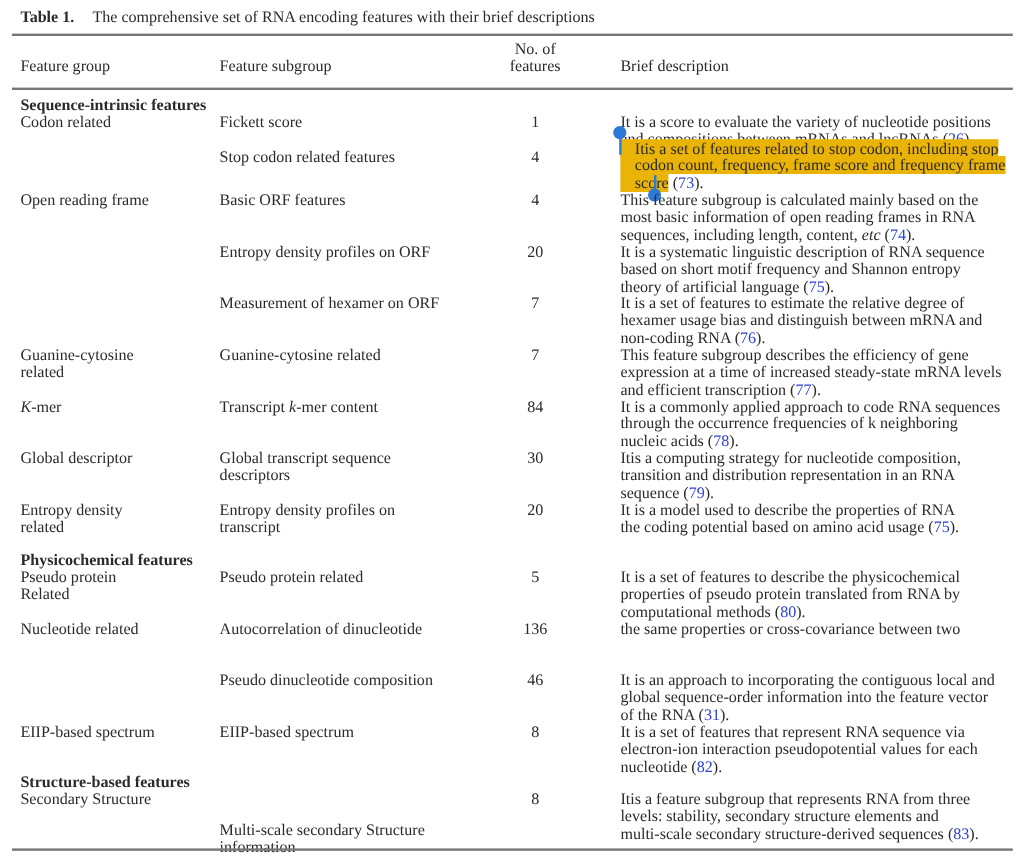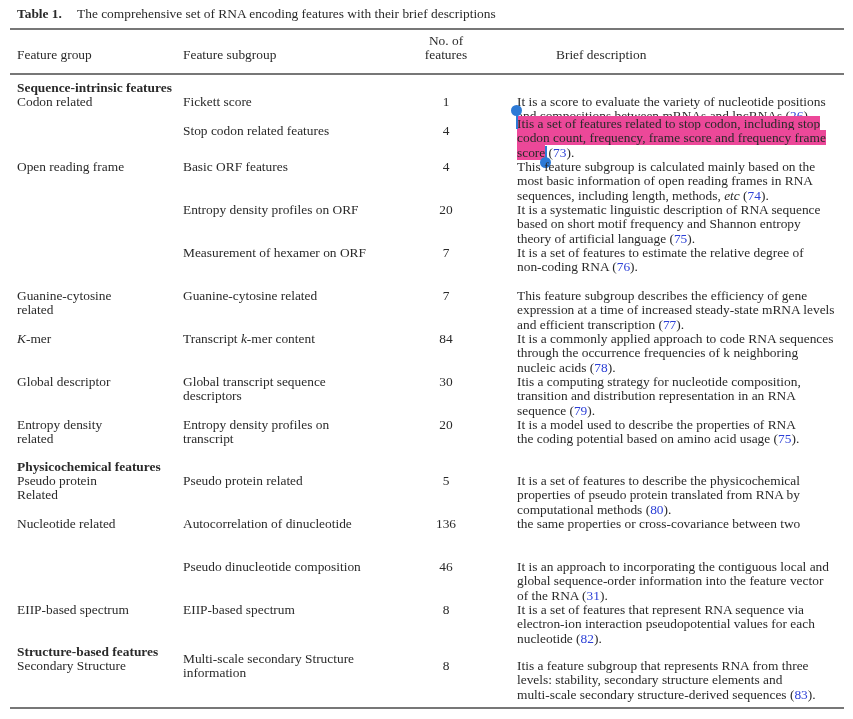--- a/index.html
+++ b/index.html
@@ -11,29 +11,29 @@
   .caption { position: absolute; left: 17px; top: 7px; font-size: 13.4px; white-space: nowrap; }
   .caption .lbl { font-weight: bold; margin-right: 12px; }
   .rule { position: absolute; left: 10px; width: 834px; background: #777; }
   .rule.top { top: 28px; height: 2px; }
   .rule.mid { top: 73px; height: 2px; }
   .rule.bot { top: 707px; height: 2px; }
   .hdr { position: absolute; top: 34px; white-space: nowrap; }
   .hdr.c1 { left: 17px; top: 48px; }
   .hdr.c2 { left: 183px; top: 48px; }
   .hdr.c3 { left: 420px; top: 34px; width: 52px; text-align: center; }
-  .hdr.c4 { left: 517px; top: 48px; margin-left: 39px; }
+  .hdr.c4 { left: 517px; top: 48px; }
   .cell { position: absolute; white-space: nowrap; }
   .c1 { left: 17px; }
   .c2 { left: 183px; }
   .c3 { left: 420px; width: 52px; text-align: center; }
   .c4 { left: 517px; }
   .section { position: absolute; left: 17px; font-weight: bold; white-space: nowrap; }
   .ref { color: #2b3fd6; font-family: Liberation Serif, serif; }
-  .hl { background: #ec4899; }
+  .hl { background: #eab308; padding-left: 12px; }
   .handle { position: absolute; width: 11px; height: 11px; border-radius: 50%; background: #2d7ad6; }
   .caret { position: absolute; width: 2px; background: #2d7ad6; }
   i { font-style: italic; }
 </style>
 </head>
 <body>
 
 <div class="caption">
   <span class="lbl">Table 1.</span>
   <span>The comprehensive set of RNA encoding features with their brief descriptions</span>
@@ -70,35 +70,36 @@
 <div class="handle" style="left:511px;top:105px"></div>
 <div class="caret" style="left:545px;top:146px;height:16px"></div>
 <div class="handle" style="left:540px;top:157px"></div>
 
 <div class="cell c1" style="top:160px">Open reading frame</div>
 <div class="cell c2" style="top:160px">Basic ORF features</div>
 <div class="cell c3" style="top:160px">4</div>
 <div class="cell c4" style="top:160px">
   <div>This feature subgroup is calculated mainly based on the</div>
   <div>most basic information of open reading frames in RNA</div>
-  <div><span>sequences, including length, methods, </span><i>etc</i> (<span class="ref">74</span><span>).</span></div>
+  <div><span>sequences, including length, content, </span><i>etc</i> (<span class="ref">74</span><span>).</span></div>
 </div>
 
 <div class="cell c2" style="top:203px">Entropy density profiles on ORF</div>
 <div class="cell c3" style="top:203px">20</div>
 <div class="cell c4" style="top:203px">
   <div>It is a systematic linguistic description of RNA sequence</div>
   <div>based on short motif frequency and Shannon entropy</div>
   <div><span>theory of artificial language (</span><span class="ref">75</span><span>).</span></div>
 </div>
 
 <div class="cell c2" style="top:246px">Measurement of hexamer on ORF</div>
 <div class="cell c3" style="top:246px">7</div>
 <div class="cell c4" style="top:246px">
   <div>It is a set of features to estimate the relative degree of</div>
+  <div>hexamer usage bias and distinguish between mRNA and</div>
   <div><span>non-coding RNA (</span><span class="ref">76</span><span>).</span></div>
 </div>
 
 <div class="cell c1" style="top:289px">
   <div>Guanine-cytosine</div>
   <div>related</div>
 </div>
 <div class="cell c2" style="top:289px">Guanine-cytosine related</div>
 <div class="cell c3" style="top:289px">7</div>
 <div class="cell c4" style="top:289px">
@@ -176,21 +177,21 @@
 <div class="cell c3" style="top:603px">8</div>
 <div class="cell c4" style="top:603px">
   <div>It is a set of features that represent RNA sequence via</div>
   <div>electron-ion interaction pseudopotential values for each</div>
   <div><span>nucleotide (</span><span class="ref">82</span><span>).</span></div>
 </div>
 
 <div class="section" style="top:645px">Structure-based features</div>
 
 <div class="cell c1" style="top:659px">Secondary Structure</div>
-<div class="cell c2" style="top:652px">
+<div class="cell c2" style="top:685px">
   <div>Multi-scale secondary Structure</div>
   <div>information</div>
 </div>
 <div class="cell c3" style="top:659px">8</div>
 <div class="cell c4" style="top:659px">
   <div>Itis a feature subgroup that represents RNA from three</div>
   <div>levels: stability, secondary structure elements and</div>
   <div><span>multi-scale secondary structure-derived sequences (</span><span class="ref">83</span><span>).</span></div>
 </div>
 

